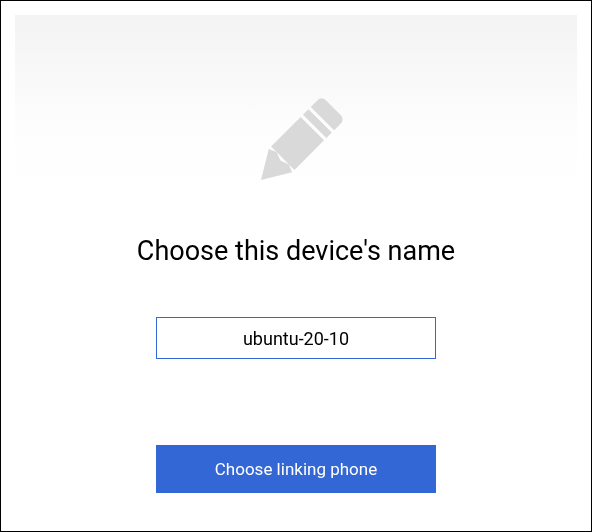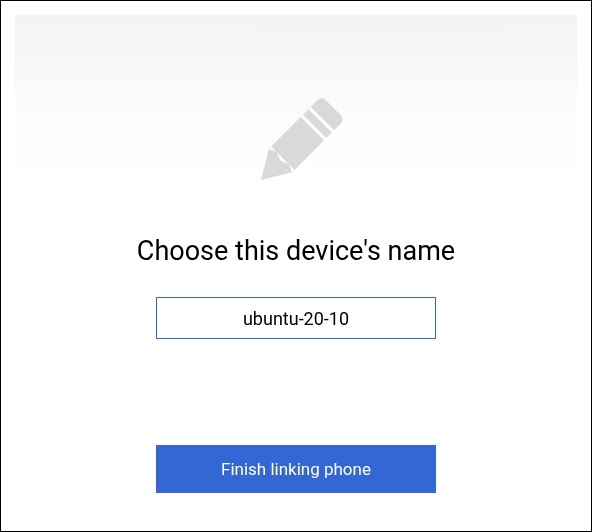--- a/index.html
+++ b/index.html
@@ -43,21 +43,21 @@
       height: 110px;
     }
     .heading {
       margin-top: 30px;
       font-size: 27px;
       font-weight: 400;
       color: #000;
       text-align: center;
     }
     .device-name-input {
-      margin-top: 30px;
+      margin-top: 50px;
       width: 280px;
       height: 42px;
       border: 1px solid #3367d6;
       background: #fff;
       font-size: 18px;
       color: #000;
       text-align: center;
       outline: none;
       font-family: inherit;
     }
@@ -95,16 +95,16 @@
 
           <path d="M 35 70 L 42 67 L 50 70 L 58 67 L 65 70 L 50 95 Z"></path>
         </g>
       </svg>
     </div>
 
     <h1 class="heading">Choose this device's name</h1>
 
     <input type="text" class="device-name-input" value="ubuntu-20-10" style="">
 
-    <button class="finish-button">Finish linking phone</button>
+    <button class="finish-button">Choose linking phone</button>
 
   </div>
 </div>
 
 </body></html>

